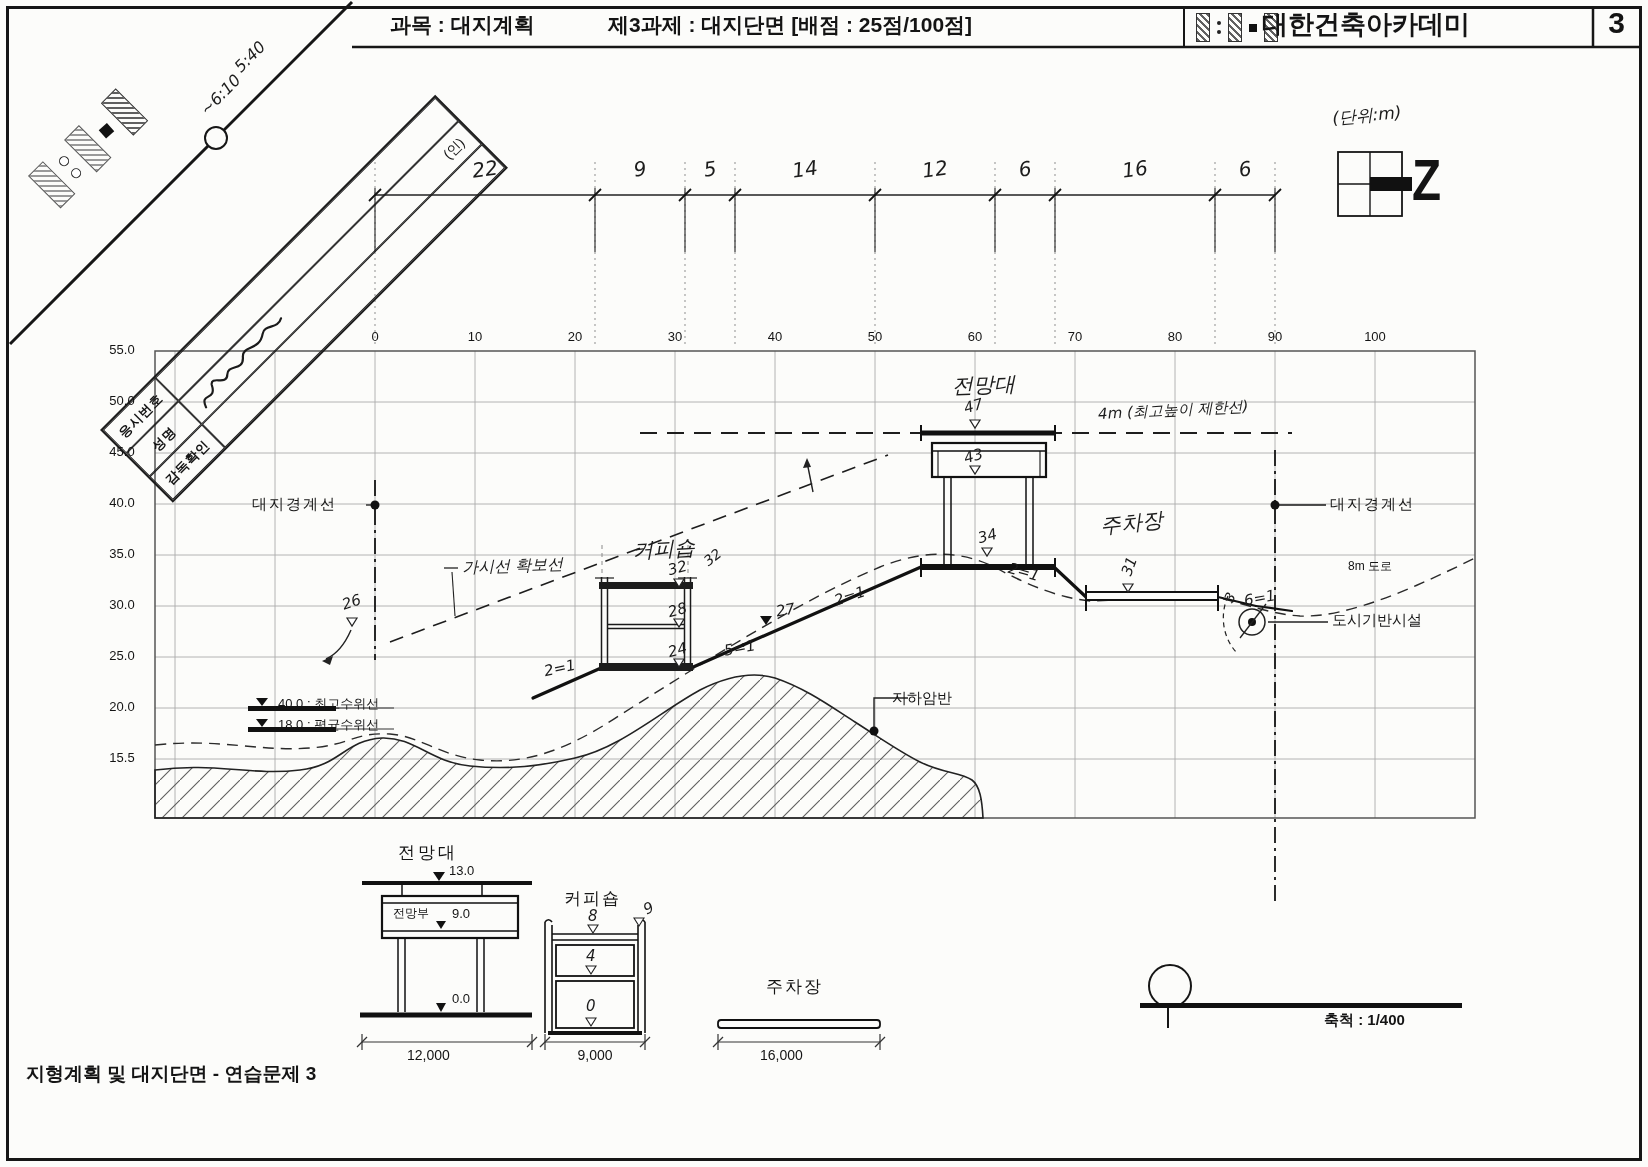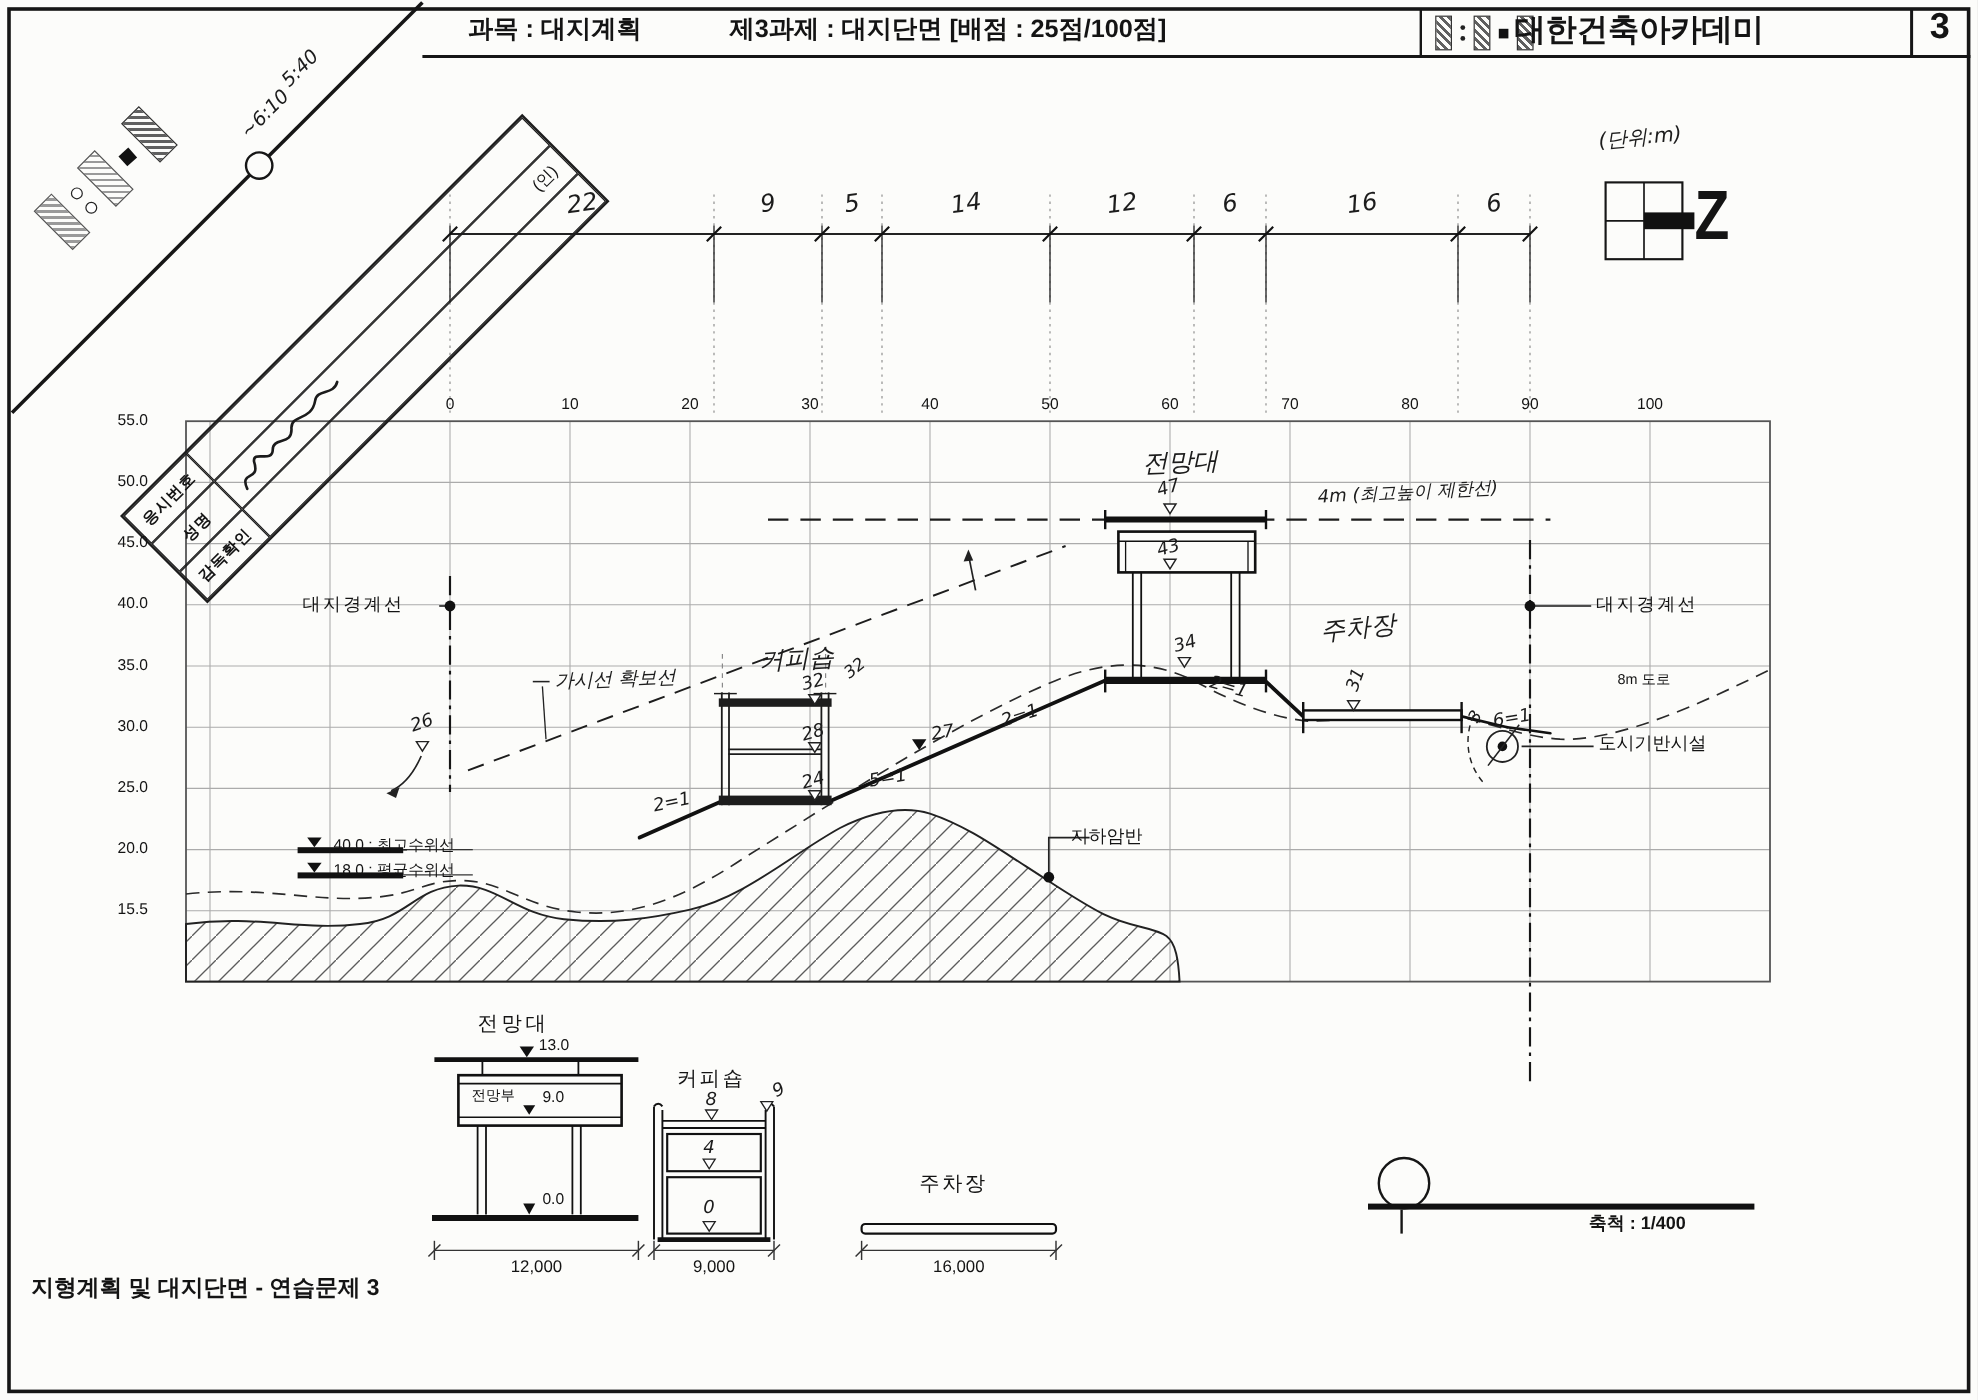--- a/index.html
+++ b/index.html
@@ -7,21 +7,21 @@
     position:relative; width:1648px; height:1167px; background:#fcfcfa;
     font-family:"Liberation Sans", sans-serif; color:#111; overflow:hidden;
   }
   .border-frame { position:absolute; left:6px; top:6px; right:6px; bottom:6px;
     border:3.5px solid #161616; pointer-events:none; }
   svg.lines { position:absolute; left:0; top:0; }
   span.lbl { position:absolute; white-space:nowrap; line-height:1.1; }
   .pr { font-family:"Liberation Sans", sans-serif; color:#141414; }
   .hw { font-family:"DejaVu Sans", sans-serif; font-style:italic; color:#1c1c1c; }
   .b { font-weight:bold; }
-  .ylab { width:48px; text-align:left; font-size:13px; }
+  .ylab { width:48px; text-align:center; font-size:13px; }
   .xlab { width:40px; text-align:center; font-size:13px; }
   .dimv { width:50px; text-align:center; font-size:20px; transform:rotate(-8deg); }
   .hatchbar { background:repeating-linear-gradient(45deg,#9a9a9a 0 2px,transparent 2px 5px); border:1px solid #555; }
   .hatchbar.dk { background:repeating-linear-gradient(45deg,#606060 0 2.5px,transparent 2.5px 5px); border:1px solid #333; }
   .hdr-logo { position:absolute; left:1196px; top:13px; display:flex; align-items:center; gap:7px; }
   .hdr-logo .bar { width:12px; height:27px; }
   .hdr-logo .dots { display:flex; flex-direction:column; gap:5px; }
   .hdr-logo .dot { width:4px; height:4px; border-radius:50%; background:#222; }
   .hdr-logo .sq { width:8px; height:8px; background:#111; }
   .corner-marks { position:absolute; left:28px; top:176px; transform:rotate(-45deg);
@@ -428,30 +428,30 @@
   <span class="lbl hw" style="left:834px;top:588px;font-size:15px;transform:rotate(-18deg)">2=1</span>
   <span class="lbl hw" style="left:1008px;top:564px;font-size:15px;transform:rotate(16deg)">2=1</span>
   <span class="lbl hw" style="left:1244px;top:590px;font-size:15px;transform:rotate(-10deg)">6=1</span>
   <span class="lbl hw" style="left:1226px;top:590px;font-size:14px;transform:rotate(-60deg)">3</span>
 
   <span class="lbl pr" style="left:398px;top:844px;font-size:17px;letter-spacing:3px">전망대</span>
   <span class="lbl pr" style="left:449px;top:864px;font-size:13px">13.0</span>
   <span class="lbl pr" style="left:393px;top:907px;font-size:12px">전망부</span>
   <span class="lbl pr" style="left:452px;top:907px;font-size:13px">9.0</span>
   <span class="lbl pr" style="left:452px;top:992px;font-size:13px">0.0</span>
-  <span class="lbl pr" style="left:407px;top:1048px;width:80px;text-align:center;font-size:14px">12,000</span>
+  <span class="lbl pr" style="left:407px;top:1048px;width:80px;font-size:14px">12,000</span>
 
   <span class="lbl pr" style="left:564px;top:890px;font-size:17px;letter-spacing:2px">커피숍</span>
   <span class="lbl hw" style="left:588px;top:908px;font-size:15px">8</span>
   <span class="lbl hw" style="left:644px;top:900px;font-size:15px;transform:rotate(-28deg)">9</span>
   <span class="lbl hw" style="left:586px;top:948px;font-size:15px">4</span>
   <span class="lbl hw" style="left:586px;top:998px;font-size:15px">0</span>
   <span class="lbl pr" style="left:557px;top:1048px;width:76px;text-align:center;font-size:14px">9,000</span>
 
   <span class="lbl pr" style="left:766px;top:978px;font-size:17px;letter-spacing:2px">주차장</span>
-  <span class="lbl pr" style="left:760px;top:1048px;width:78px;text-align:center;font-size:14px">16,000</span>
+  <span class="lbl pr" style="left:760px;top:1048px;width:78px;text-align:left;font-size:14px">16,000</span>
 
   <span class="lbl pr tb-scale" style="left:1324px;top:1012px">축척 : 1/400</span>
 
   <span class="lbl pr b" style="left:26px;top:1064px;font-size:19px">지형계획 및 대지단면 - 연습문제 3</span>
 
   <div class="border-frame"></div>
 </div>
 
 </body></html>

